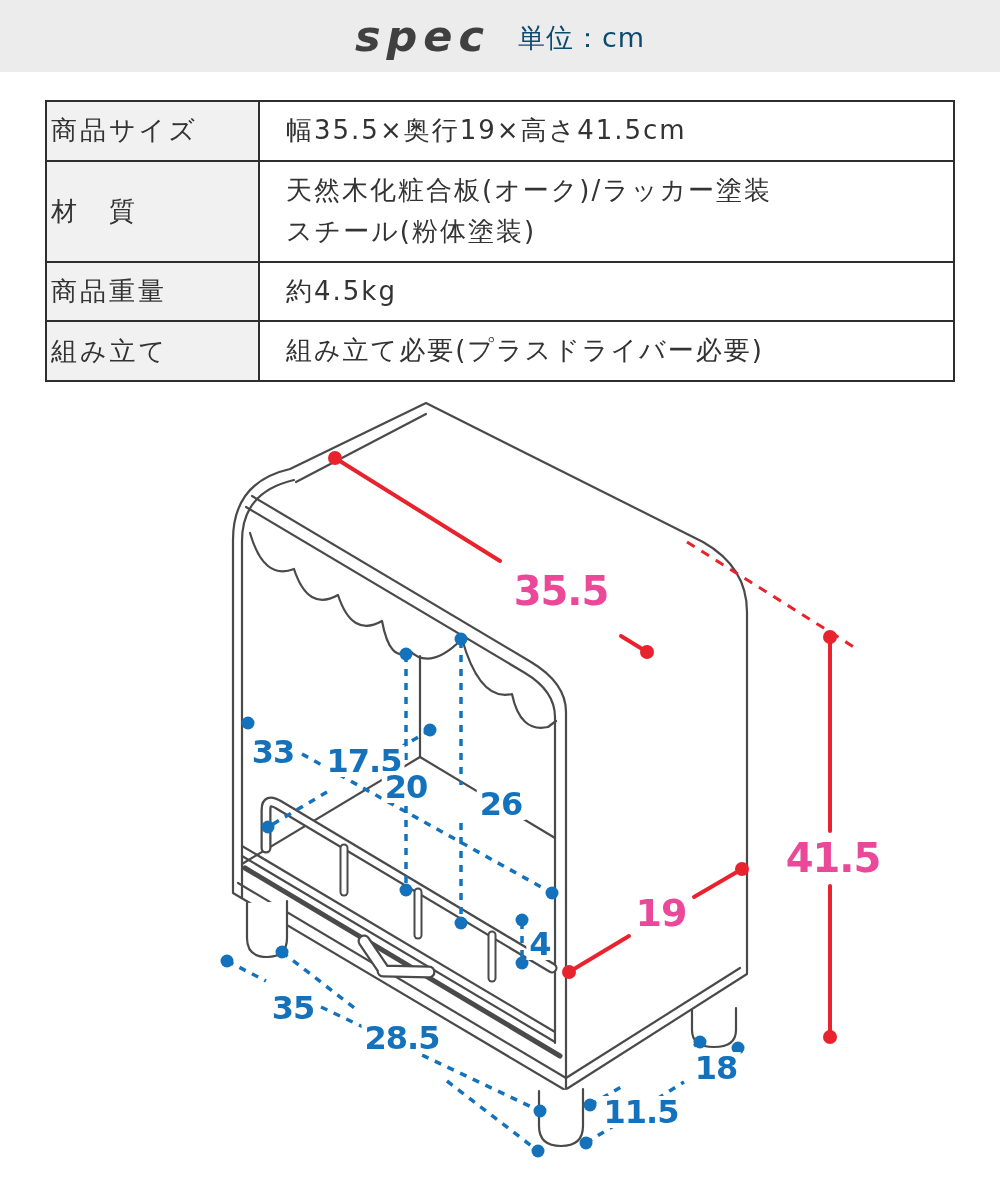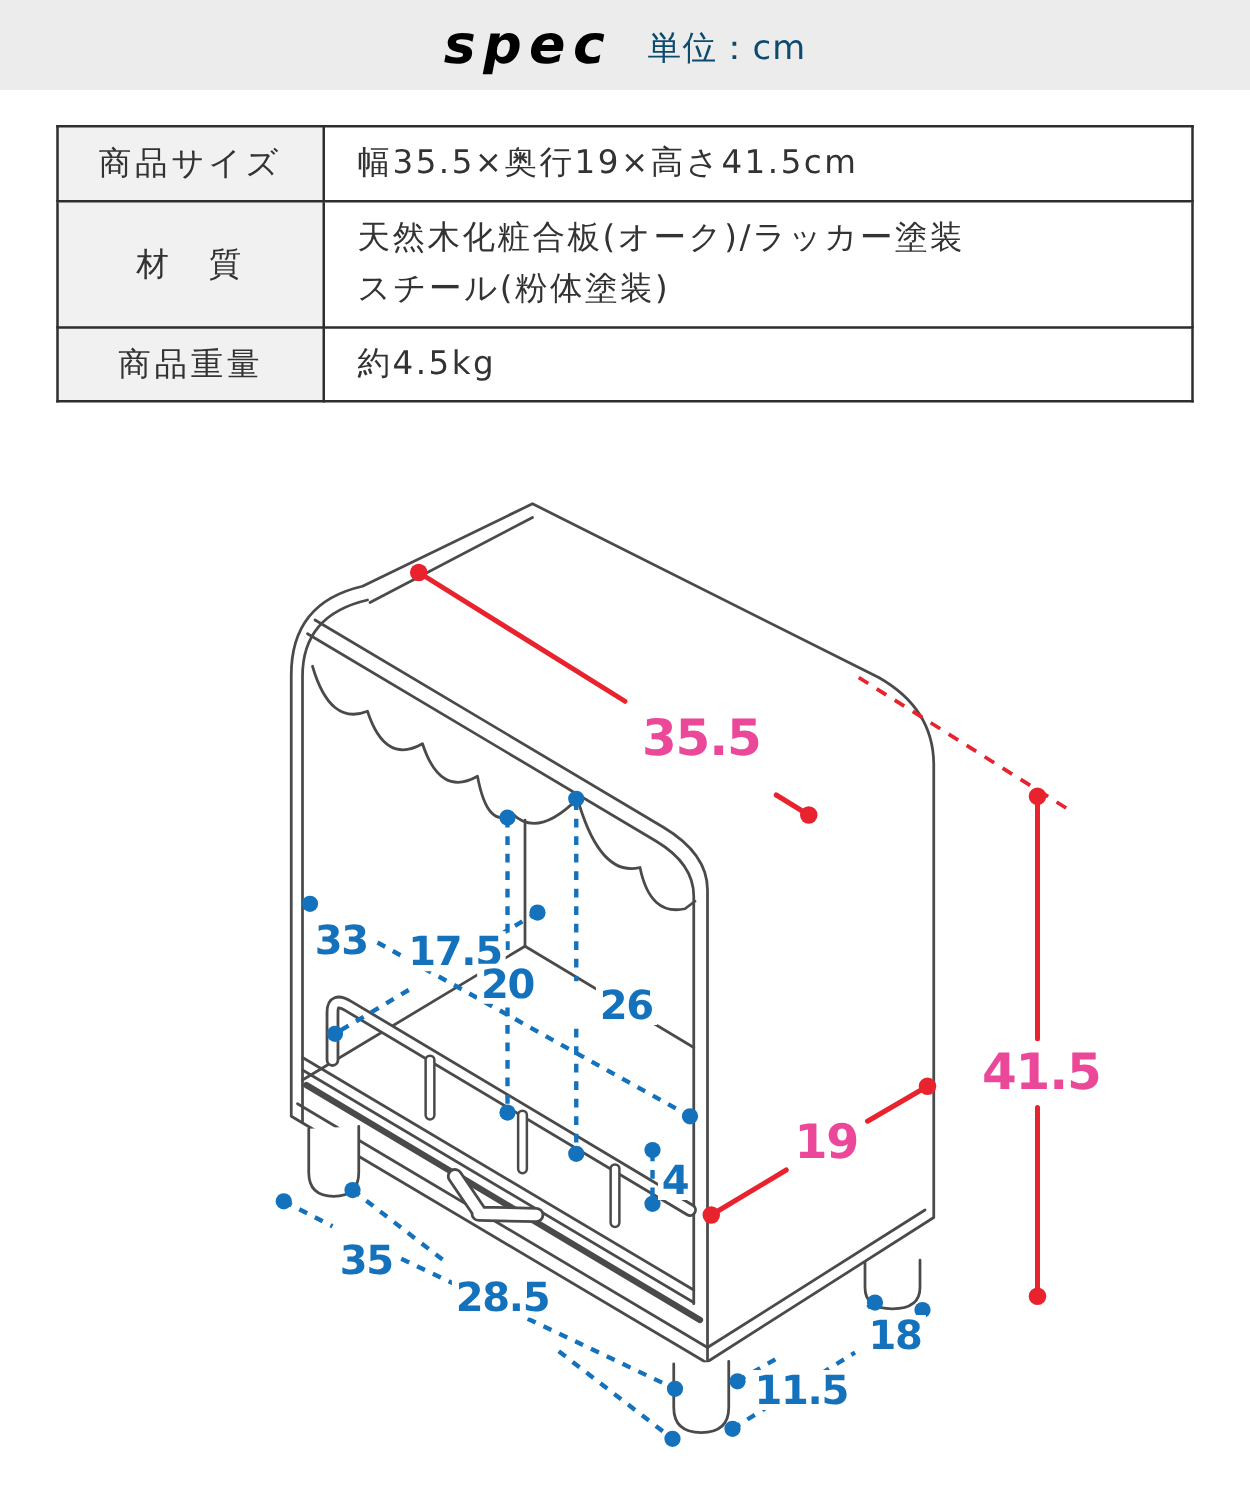--- a/index.html
+++ b/index.html
@@ -1,26 +1,26 @@
 <!DOCTYPE html>
 <html><head>
 <meta charset="utf-8">
 <style>
   html,body{margin:0;padding:0;background:#fff;}
   .page{position:relative;width:1000px;height:1200px;overflow:hidden;background:#fff;
         font-family:"DejaVu Sans","Liberation Sans",sans-serif;color:#333;}
   
   .header-bar{position:absolute;left:0;top:0;width:1000px;height:72px;background:#ececec;
               display:flex;align-items:center;justify-content:center;gap:28px;}
-  .spec-logo{font-size:43px;font-weight:bold;font-style:italic;letter-spacing:6px;color:#000000;}
+  .spec-logo{font-size:43px;font-weight:bold;font-style:italic;letter-spacing:6px;color:#404040;}
   .unit-label{font-size:27px;color:#0c4a6e;letter-spacing:1px;padding-top:4px;}
   
   .spec-table{position:absolute;left:45px;top:100px;width:910px;border-collapse:collapse;}
   .spec-table td{border:2.5px solid #2e2e2e;font-size:26px;vertical-align:middle;}
-  .spec-table td.lbl{width:203px;background:#f1f1f1;text-align:center;letter-spacing:3px;padding:0 4px;}
+  .spec-table td.lbl{width:203px;background:#f1f1f1;letter-spacing:3px;padding:0 4px;}
   .spec-table td.val{padding:8px 12px 8px 26px;letter-spacing:2px;line-height:1.6;}
   .r1{height:56px}.r2{height:98px}.r3{height:52px}.r4{height:52px}
   
   .diagram-svg{position:absolute;left:0;top:0;}
   .dim{position:absolute;transform:translate(-50%,-50%);font-weight:bold;white-space:nowrap;
        background:#fff;padding:0 3px;letter-spacing:-1px;line-height:1;}
   .dim.red{color:#ec4899;font-size:38px;}
   .dim.blue{color:#1472bd;font-size:32px;}
   .dim.big{font-size:40px;}
 </style>
@@ -43,20 +43,24 @@
     <tr class="r2">
       <td class="lbl">材　質</td>
       <td class="val">
         <div>天然木化粧合板(オーク)/ラッカー塗装</div>
         <div>スチール(粉体塗装)</div>
       </td>
     </tr>
     <tr class="r3">
       <td class="lbl">商品重量</td>
       <td class="val">約4.5kg</td>
+    </tr>
+    <tr class="r4">
+      <td class="lbl">組み立て</td>
+      <td class="val">組み立て必要(プラスドライバー必要)</td>
     </tr>
   </tbody>
     </table>
 
   <svg class="diagram-svg" width="1000" height="1200" viewBox="0 0 1000 1200">
 
     <g stroke="#4a4a4a" stroke-width="2.2" fill="none" stroke-linejoin="round" stroke-linecap="round">
 
       <path fill="#ffffff" d="M233,893 L233,540 Q233,482 290,469 L426,403 L703,542 Q747,567 747,612 L747,974 L565,1090 Z"></path>
 

